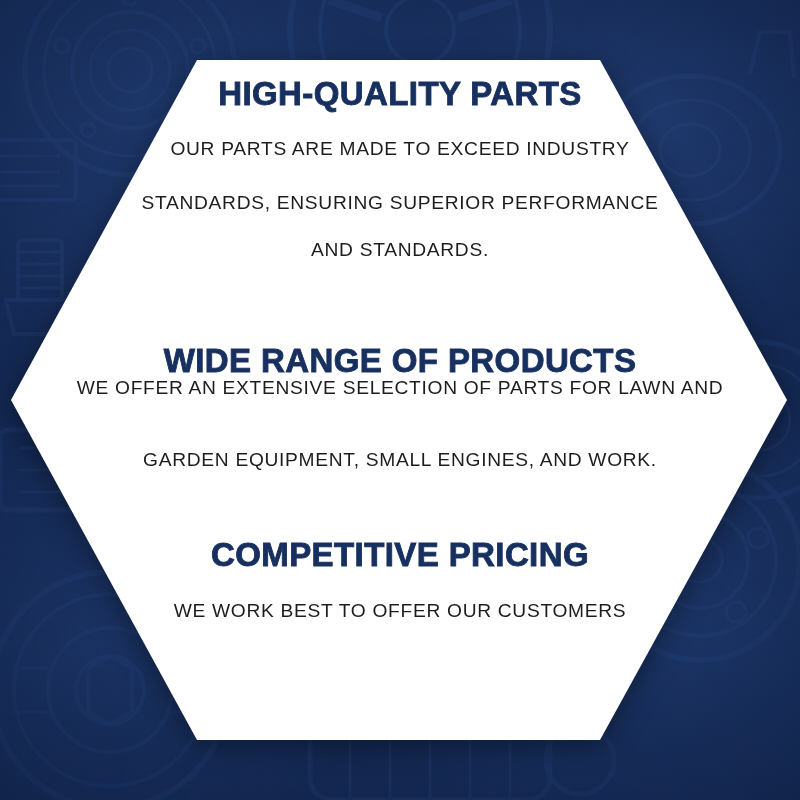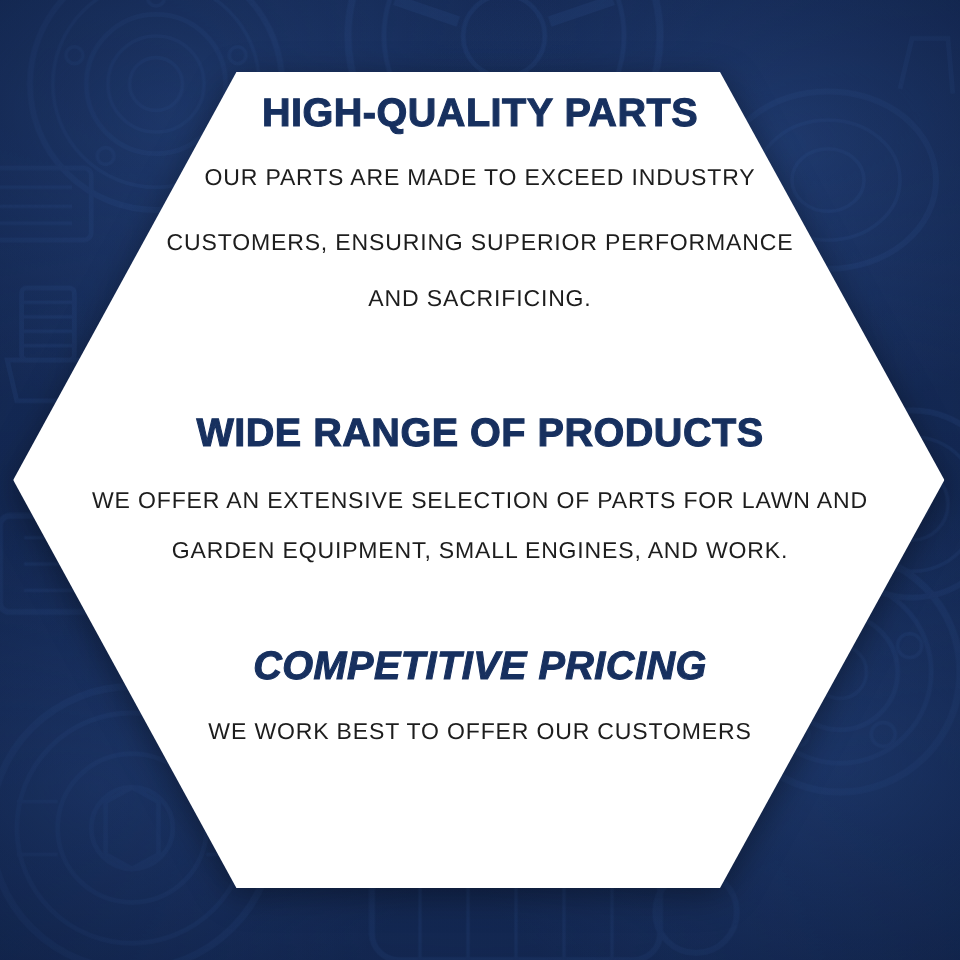--- a/index.html
+++ b/index.html
@@ -241,37 +241,37 @@
 
   <div class="content">
 
     <div class="block abs" style="top:77px;">
       <h2 class="heading">HIGH-QUALITY PARTS</h2>
     </div>
     <div class="abs" style="top:139px;">
       <p class="body-line">OUR PARTS ARE MADE TO EXCEED INDUSTRY</p>
     </div>
     <div class="abs" style="top:193px;">
-      <p class="body-line">CUSTOMERS, ENSURING SUPERIOR PERFORMANCE</p>
+      <p class="body-line">STANDARDS, ENSURING SUPERIOR PERFORMANCE</p>
     </div>
     <div class="abs" style="top:240px;">
-      <p class="body-line">AND SACRIFICING.</p>
+      <p class="body-line">AND STANDARDS.</p>
     </div>
 
     <div class="block abs" style="top:344px;">
       <h2 class="heading">WIDE RANGE OF PRODUCTS</h2>
     </div>
-    <div class="abs" style="top:408px;">
+    <div class="abs" style="top:378px;">
       <p class="body-line">WE OFFER AN EXTENSIVE SELECTION OF PARTS FOR LAWN AND</p>
     </div>
     <div class="abs" style="top:450px;">
       <p class="body-line">GARDEN EQUIPMENT, SMALL ENGINES, AND WORK.</p>
     </div>
 
-    <div class="block abs" style="top:538px;font-style:italic;">
+    <div class="block abs" style="top:538px;">
       <h2 class="heading">COMPETITIVE PRICING</h2>
     </div>
     <div class="abs" style="top:601px;">
       <p class="body-line">WE WORK BEST TO OFFER OUR CUSTOMERS</p>
     </div>
 
   </div>
 </div>
 
 </body></html>

